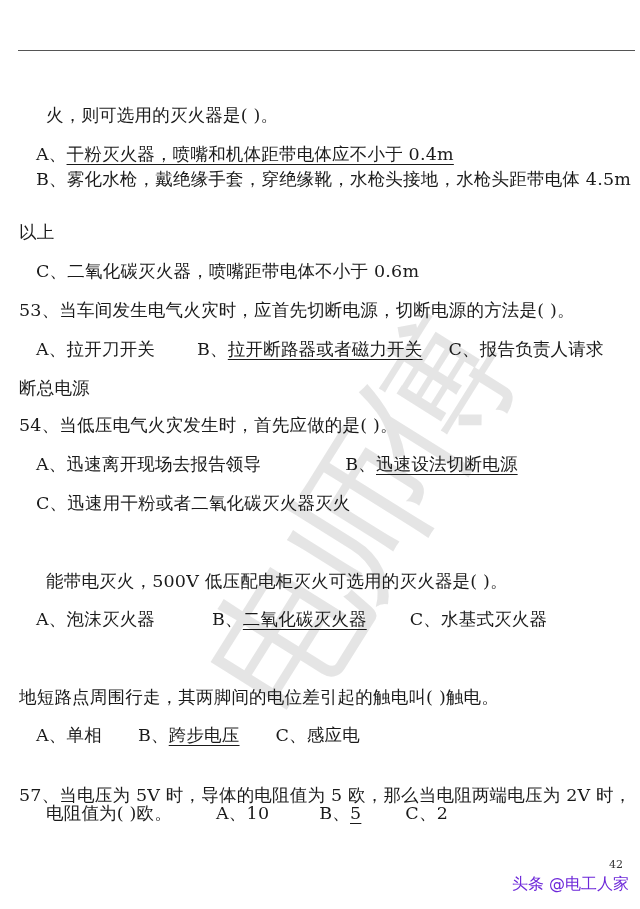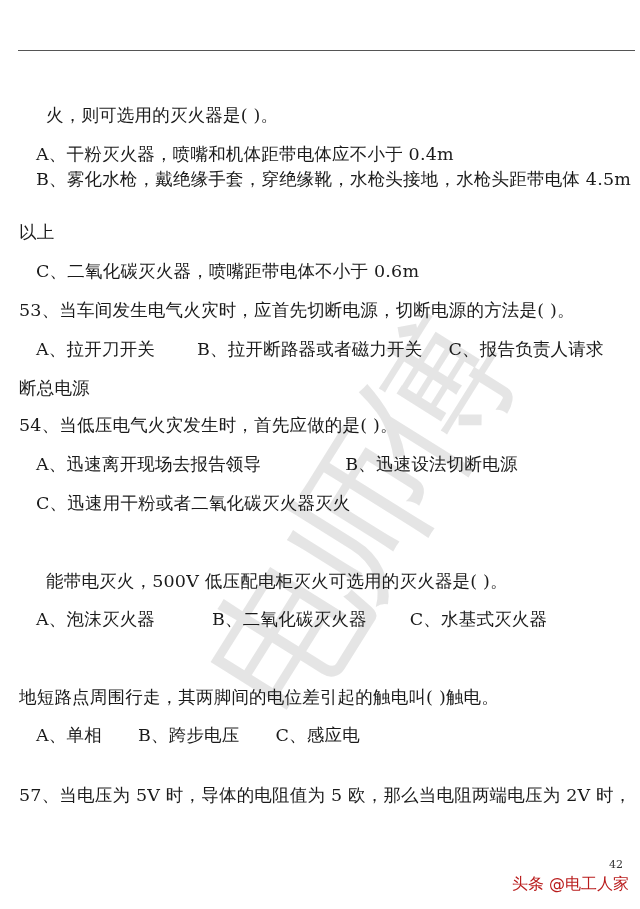--- a/index.html
+++ b/index.html
@@ -34,20 +34,21 @@
       position: absolute;
       left: 19px;
       font-size: 17.5px;
       line-height: 22px;
       white-space: nowrap;
       letter-spacing: 0.2px;
     }
     .line.indent { left: 46px; }
     .line.opt { left: 36px; }
     .u {
+      text-decoration: underline;
       text-decoration-thickness: 1px;
       text-underline-offset: 4px;
     }
     .gap { display: inline-block; }
     .watermark {
       position: absolute;
       left: 150px;
       top: 420px;
       font-family: "DejaVu Serif", serif;
       font-size: 150px;
@@ -65,21 +66,21 @@
       top: 858px;
       font-size: 11px;
       color: #333;
     }
     .brand {
       position: absolute;
       right: 11px;
       top: 874px;
       font-family: "DejaVu Sans", sans-serif;
       font-size: 16px;
-      color: #b91c1c;
+      color: #6d28d9;
       text-shadow: 0 0 1px #fff;
     }
   </style>
 </head>
 <body>
 
 <div class="page">
 
   <div class="header-rule"></div>
 
@@ -99,16 +100,17 @@
   <div class="line opt" style="top:453px"><span>A、迅速离开现场去报告领导</span><span class="gap" style="width:84px"></span><span>B、</span><span class="u">迅速设法切断电源</span></div>
   <div class="line opt" style="top:492px">C、迅速用干粉或者二氧化碳灭火器灭火</div>
 
   <div class="line indent" style="top:570px">能带电灭火，500V 低压配电柜灭火可选用的灭火器是(        )。</div>
   <div class="line opt" style="top:608px"><span>A、泡沫灭火器</span><span class="gap" style="width:57px"></span><span>B、</span><span class="u">二氧化碳灭火器</span><span class="gap" style="width:43px"></span><span>C、水基式灭火器</span></div>
 
   <div class="line" style="top:686px">地短路点周围行走，其两脚间的电位差引起的触电叫(        )触电。</div>
   <div class="line opt" style="top:724px"><span>A、单相</span><span class="gap" style="width:36px"></span><span>B、</span><span class="u">跨步电压</span><span class="gap" style="width:36px"></span><span>C、感应电</span></div>
 
   <div class="line" style="top:784px">57、当电压为 5V 时，导体的电阻值为 5 欧，那么当电阻两端电压为 2V 时，</div>
+  <div class="line indent" style="top:802px"><span>电阻值为(    )欧。</span><span class="gap" style="width:44px"></span><span>A、10</span><span class="gap" style="width:50px"></span><span>B、</span><span class="u">5</span><span class="gap" style="width:44px"></span><span>C、2</span></div>
 
   <div class="page-number">42</div>
   <div class="brand">头条 @电工人家</div>
 </div>
 
 </body></html>

